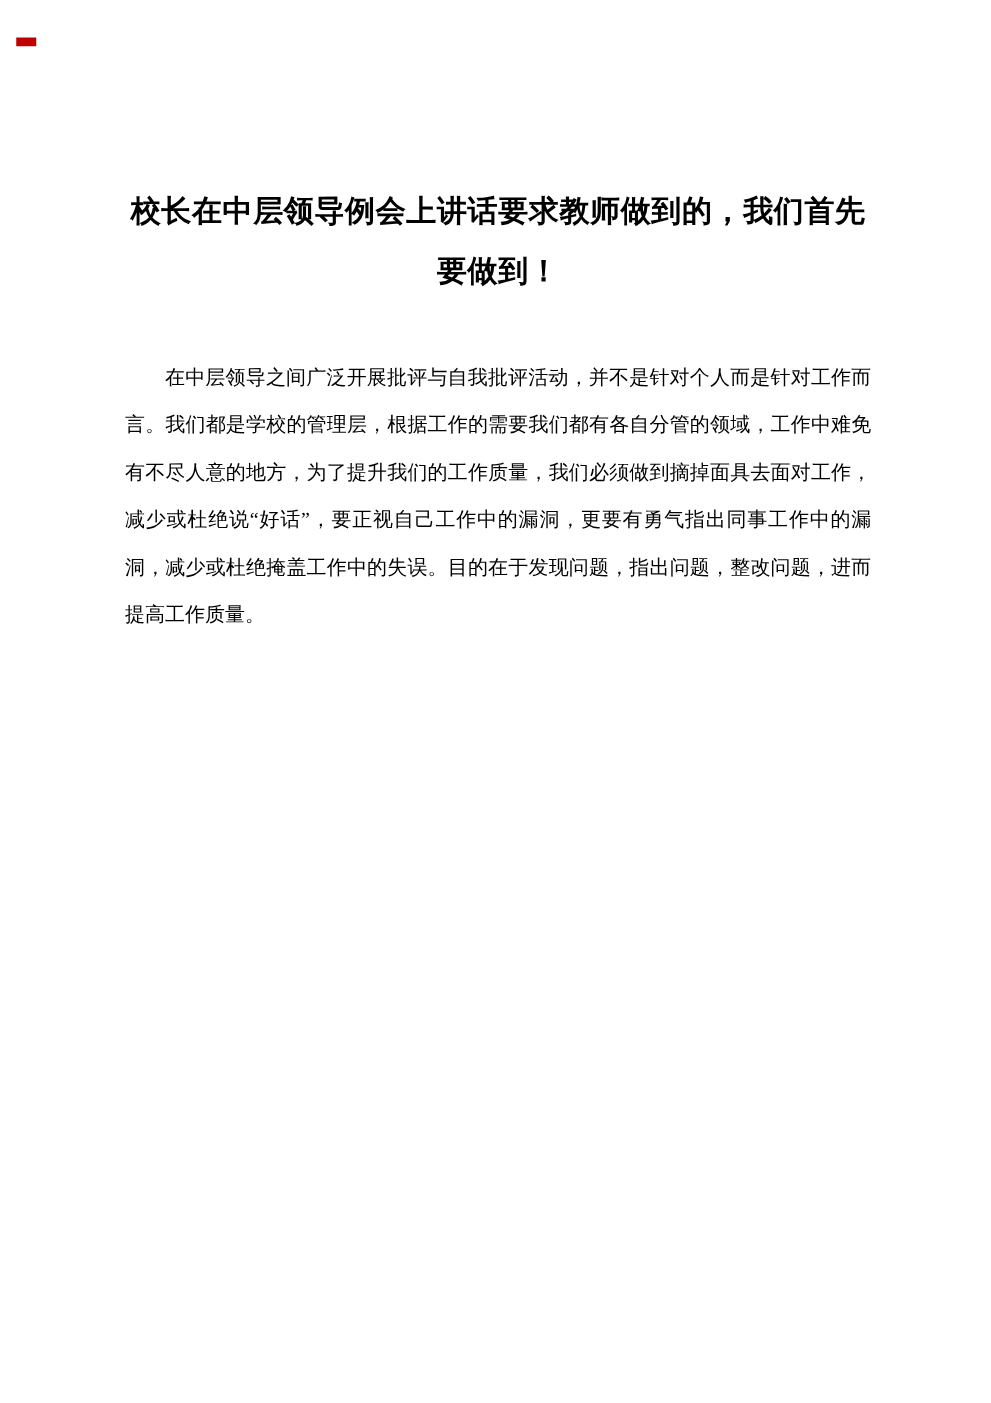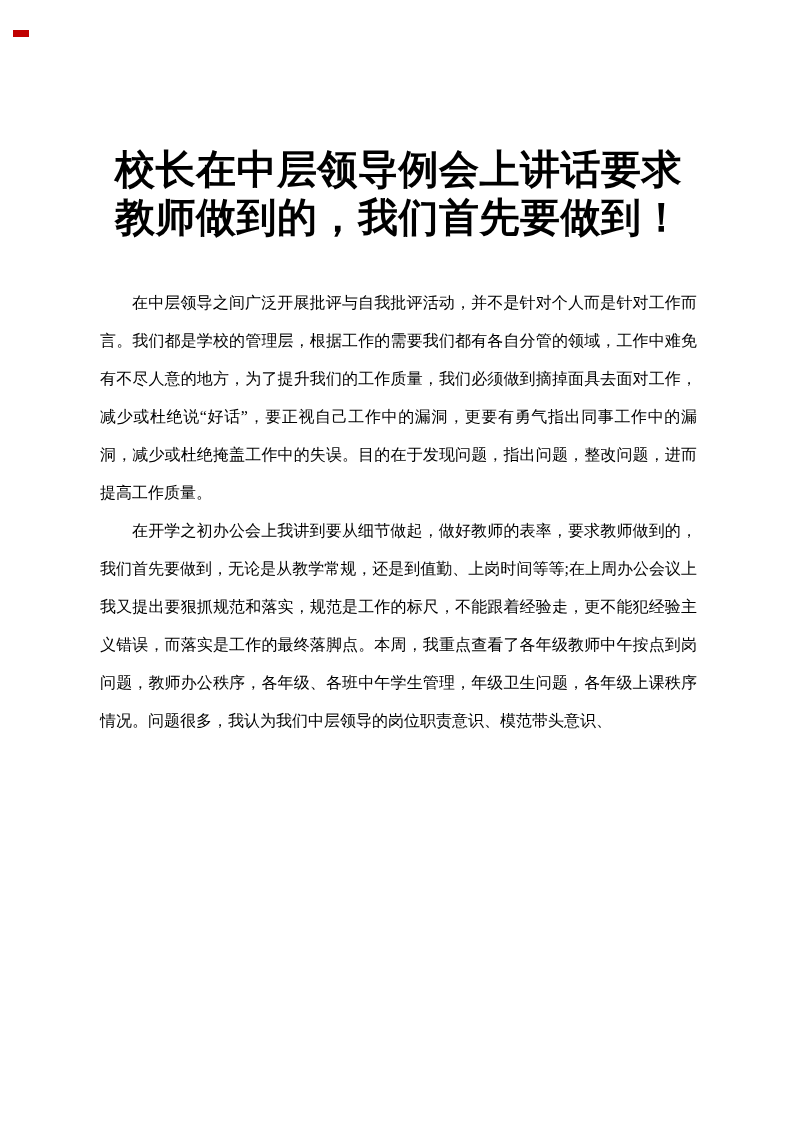--- a/index.html
+++ b/index.html
@@ -22,21 +22,21 @@
   .red-mark {
     position: absolute;
     left: 13px;
     top: 30px;
     width: 16px;
     height: 7px;
     background: #c00000;
   }
   .doc-title {
     margin: 0 0 42px 0;
-    font-size: 40px;
+    font-size: 24px;
     font-weight: bold;
     line-height: 48px;
     text-align: center;
     letter-spacing: 0.5px;
   }
   .doc-body {
     font-size: 16px;
   }
   .para {
     margin: 0;
@@ -49,15 +49,14 @@
 </head>
 <body>
 
 <div class="page">
   <div class="red-mark" style="background: rgb(192, 0, 0);"></div>
 
   <h1 class="doc-title">校长在中层领导例会上讲话要求教师做到的，我们首先要做到！</h1>
 
   <div class="doc-body">
     <p class="para">在中层领导之间广泛开展批评与自我批评活动，并不是针对个人而是针对工作而言。我们都是学校的管理层，根据工作的需要我们都有各自分管的领域，工作中难免有不尽人意的地方，为了提升我们的工作质量，我们必须做到摘掉面具去面对工作，减少或杜绝说“好话”，要正视自己工作中的漏洞，更要有勇气指出同事工作中的漏洞，减少或杜绝掩盖工作中的失误。目的在于发现问题，指出问题，整改问题，进而提高工作质量。</p>
-    <p class="para">在开学之初办公会上我讲到要从细节做起，做好教师的表率，要求教师做到的，我们首先要做到，无论是从教学常规，还是到值勤、上岗时间等等;在上周办公会议上我又提出要狠抓规范和落实，规范是工作的标尺，不能跟着经验走，更不能犯经验主义错误，而落实是工作的最终落脚点。本周，我重点查看了各年级教师中午按点到岗问题，教师办公秩序，各年级、各班中午学生管理，年级卫生问题，各年级上课秩序情况。问题很多，我认为我们中层领导的岗位职责意识、模范带头意识、</p>
   </div>
 </div>
 
 </body></html>

